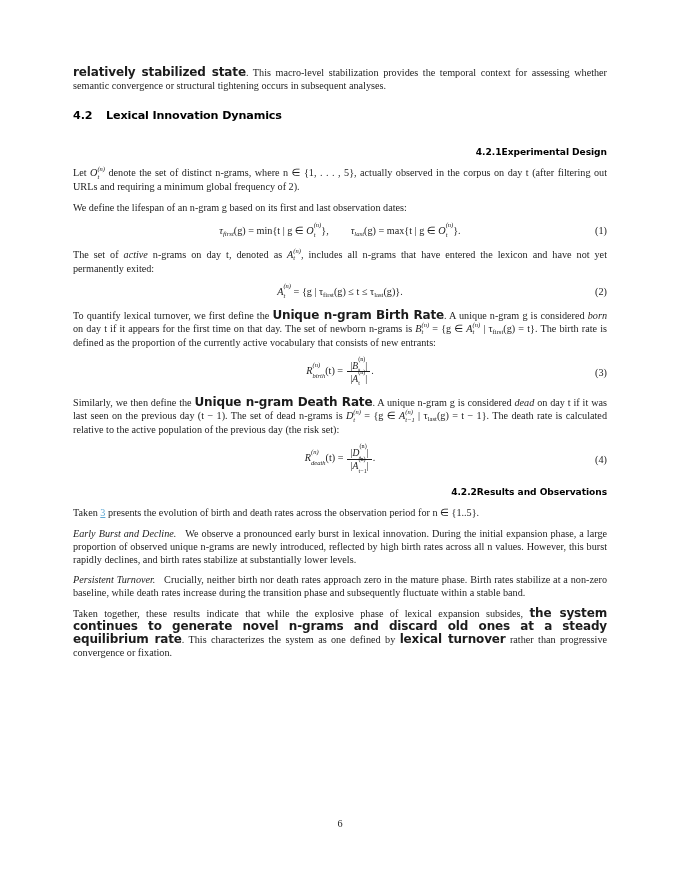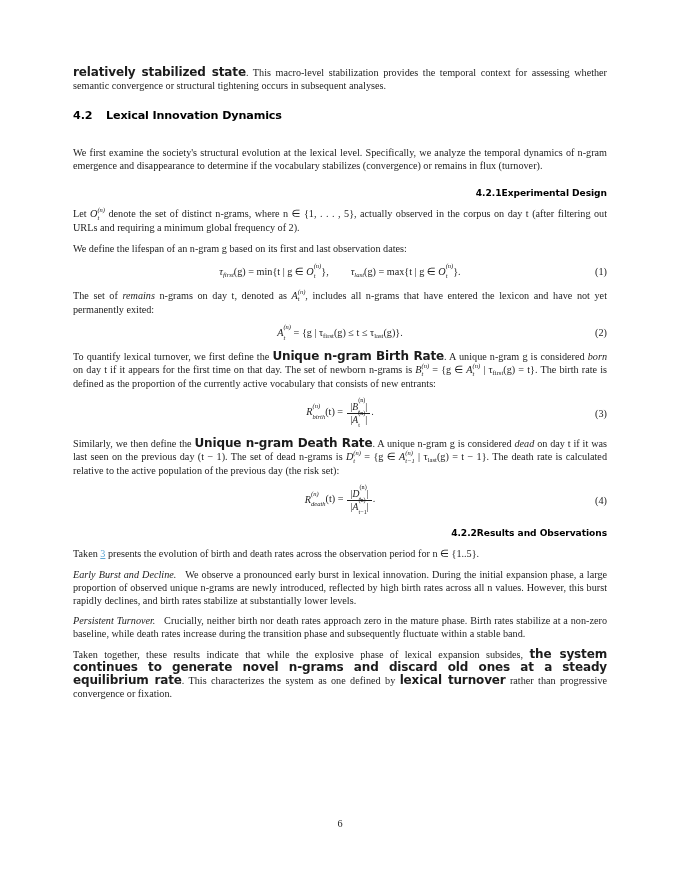--- a/index.html
+++ b/index.html
@@ -149,34 +149,33 @@
 </head>
 <body>
 
 <div class="page">
   <div class="content">
 
     <p class="body"><b class="bold-sans">relatively stabilized state</b><span>. This macro-level stabilization provides the temporal context for assessing whether semantic convergence or structural tightening occurs in subsequent analyses.</span></p>
 
     <h2 class="sec"><span class="num">4.2</span><span>Lexical Innovation Dynamics</span></h2>
 
-    <p class="body">We first examine the society's structural evolution at the lexical level. Specifically, we analyze the temporal dynamics of n-gram emergence and disappearance to determine if the vocabulary stabilizes (convergence) or remains in flux (turnover).</p>
 
     <h3 class="subsec"><span class="num">4.2.1</span><span>Experimental Design</span></h3>
 
     <p class="body"><span>Let </span><span class="mcal">O<span class="subsup"><span class="sup">(n)</span><span class="sub">t</span><span class="spacer">(n)</span></span></span><span> denote the set of distinct n-grams, where n ∈ {1, . . . , 5}, actually observed in the corpus on day t (after filtering out URLs and requiring a minimum global frequency of 2).</span></p>
 
     <p class="body">We define the lifespan of an n-gram g based on its first and last observation dates:</p>
 
     <div class="eqrow">
       <span class="eqbody"><span class="mi"><span>τ</span><sub class="m">first</sub></span><span>(g) = min{t | g ∈ </span><span class="mcal"><span>O</span><span class="subsup"><span class="sup">(n)</span><span class="sub">t</span><span class="spacer">(n)</span></span></span><span>},</span><span class="eqgap"></span><span class="mi"><span>τ</span><sub class="m">last</sub></span><span>(g) = max{t | g ∈ </span><span class="mcal"><span>O</span><span class="subsup"><span class="sup">(n)</span><span class="sub">t</span><span class="spacer">(n)</span></span></span><span>}.</span></span>
       <span class="eqnum">(1)</span>
     </div>
 
-    <p class="body"><span>The set of </span><span class="runin">remains</span><span> n-grams on day t, denoted as </span><span class="mcal">A<span class="subsup"><span class="sup">(n)</span><span class="sub">t</span><span class="spacer">(n)</span></span></span><span>, includes all n-grams that have entered the lexicon and have not yet permanently exited:</span></p>
+    <p class="body"><span>The set of </span><span class="runin">active</span><span> n-grams on day t, denoted as </span><span class="mcal">A<span class="subsup"><span class="sup">(n)</span><span class="sub">t</span><span class="spacer">(n)</span></span></span><span>, includes all n-grams that have entered the lexicon and have not yet permanently exited:</span></p>
 
     <div class="eqrow">
       <span class="eqbody"><span class="mcal"><span>A</span><span class="subsup"><span class="sup">(n)</span><span class="sub">t</span><span class="spacer">(n)</span></span></span><span> = {g | τ</span><sub class="m">first</sub><span>(g) ≤ t ≤ τ</span><sub class="m">last</sub><span>(g)}.</span></span>
       <span class="eqnum">(2)</span>
     </div>
 
     <p class="body"><span>To quantify lexical turnover, we first define the </span><b class="bold-sans">Unique n-gram Birth Rate</b><span>. A unique n-gram g is considered </span><span class="runin">born</span><span> on day t if it appears for the first time on that day. The set of newborn n-grams is </span><span class="mcal"><span>B</span><span class="subsup"><span class="sup">(n)</span><span class="sub">t</span><span class="spacer">(n)</span></span></span><span> = {g ∈ </span><span class="mcal"><span>A</span><span class="subsup"><span class="sup">(n)</span><span class="sub">t</span><span class="spacer">(n)</span></span></span><span> | τ</span><sub class="m">first</sub><span>(g) = t}</span><span>. The birth rate is defined as the proportion of the currently active vocabulary that consists of new entrants:</span></p>
 
     <div class="eqrow">
       <span class="eqbody"><span class="mi"><span>R</span><span class="subsup"><span class="sup">(n)</span><span class="sub">birth</span><span class="spacer">birth</span></span></span><span>(t) = </span><span class="frac"><span class="num"><span class="mcal">|B</span><span class="subsup"><span class="sup">(n)</span><span class="sub">t</span><span class="spacer">(n)</span></span><span>|</span></span><span class="den"><span class="mcal">|A</span><span class="subsup"><span class="sup">(n)</span><span class="sub">t</span><span class="spacer">(n)</span></span><span>|</span></span></span><span>.</span></span>

